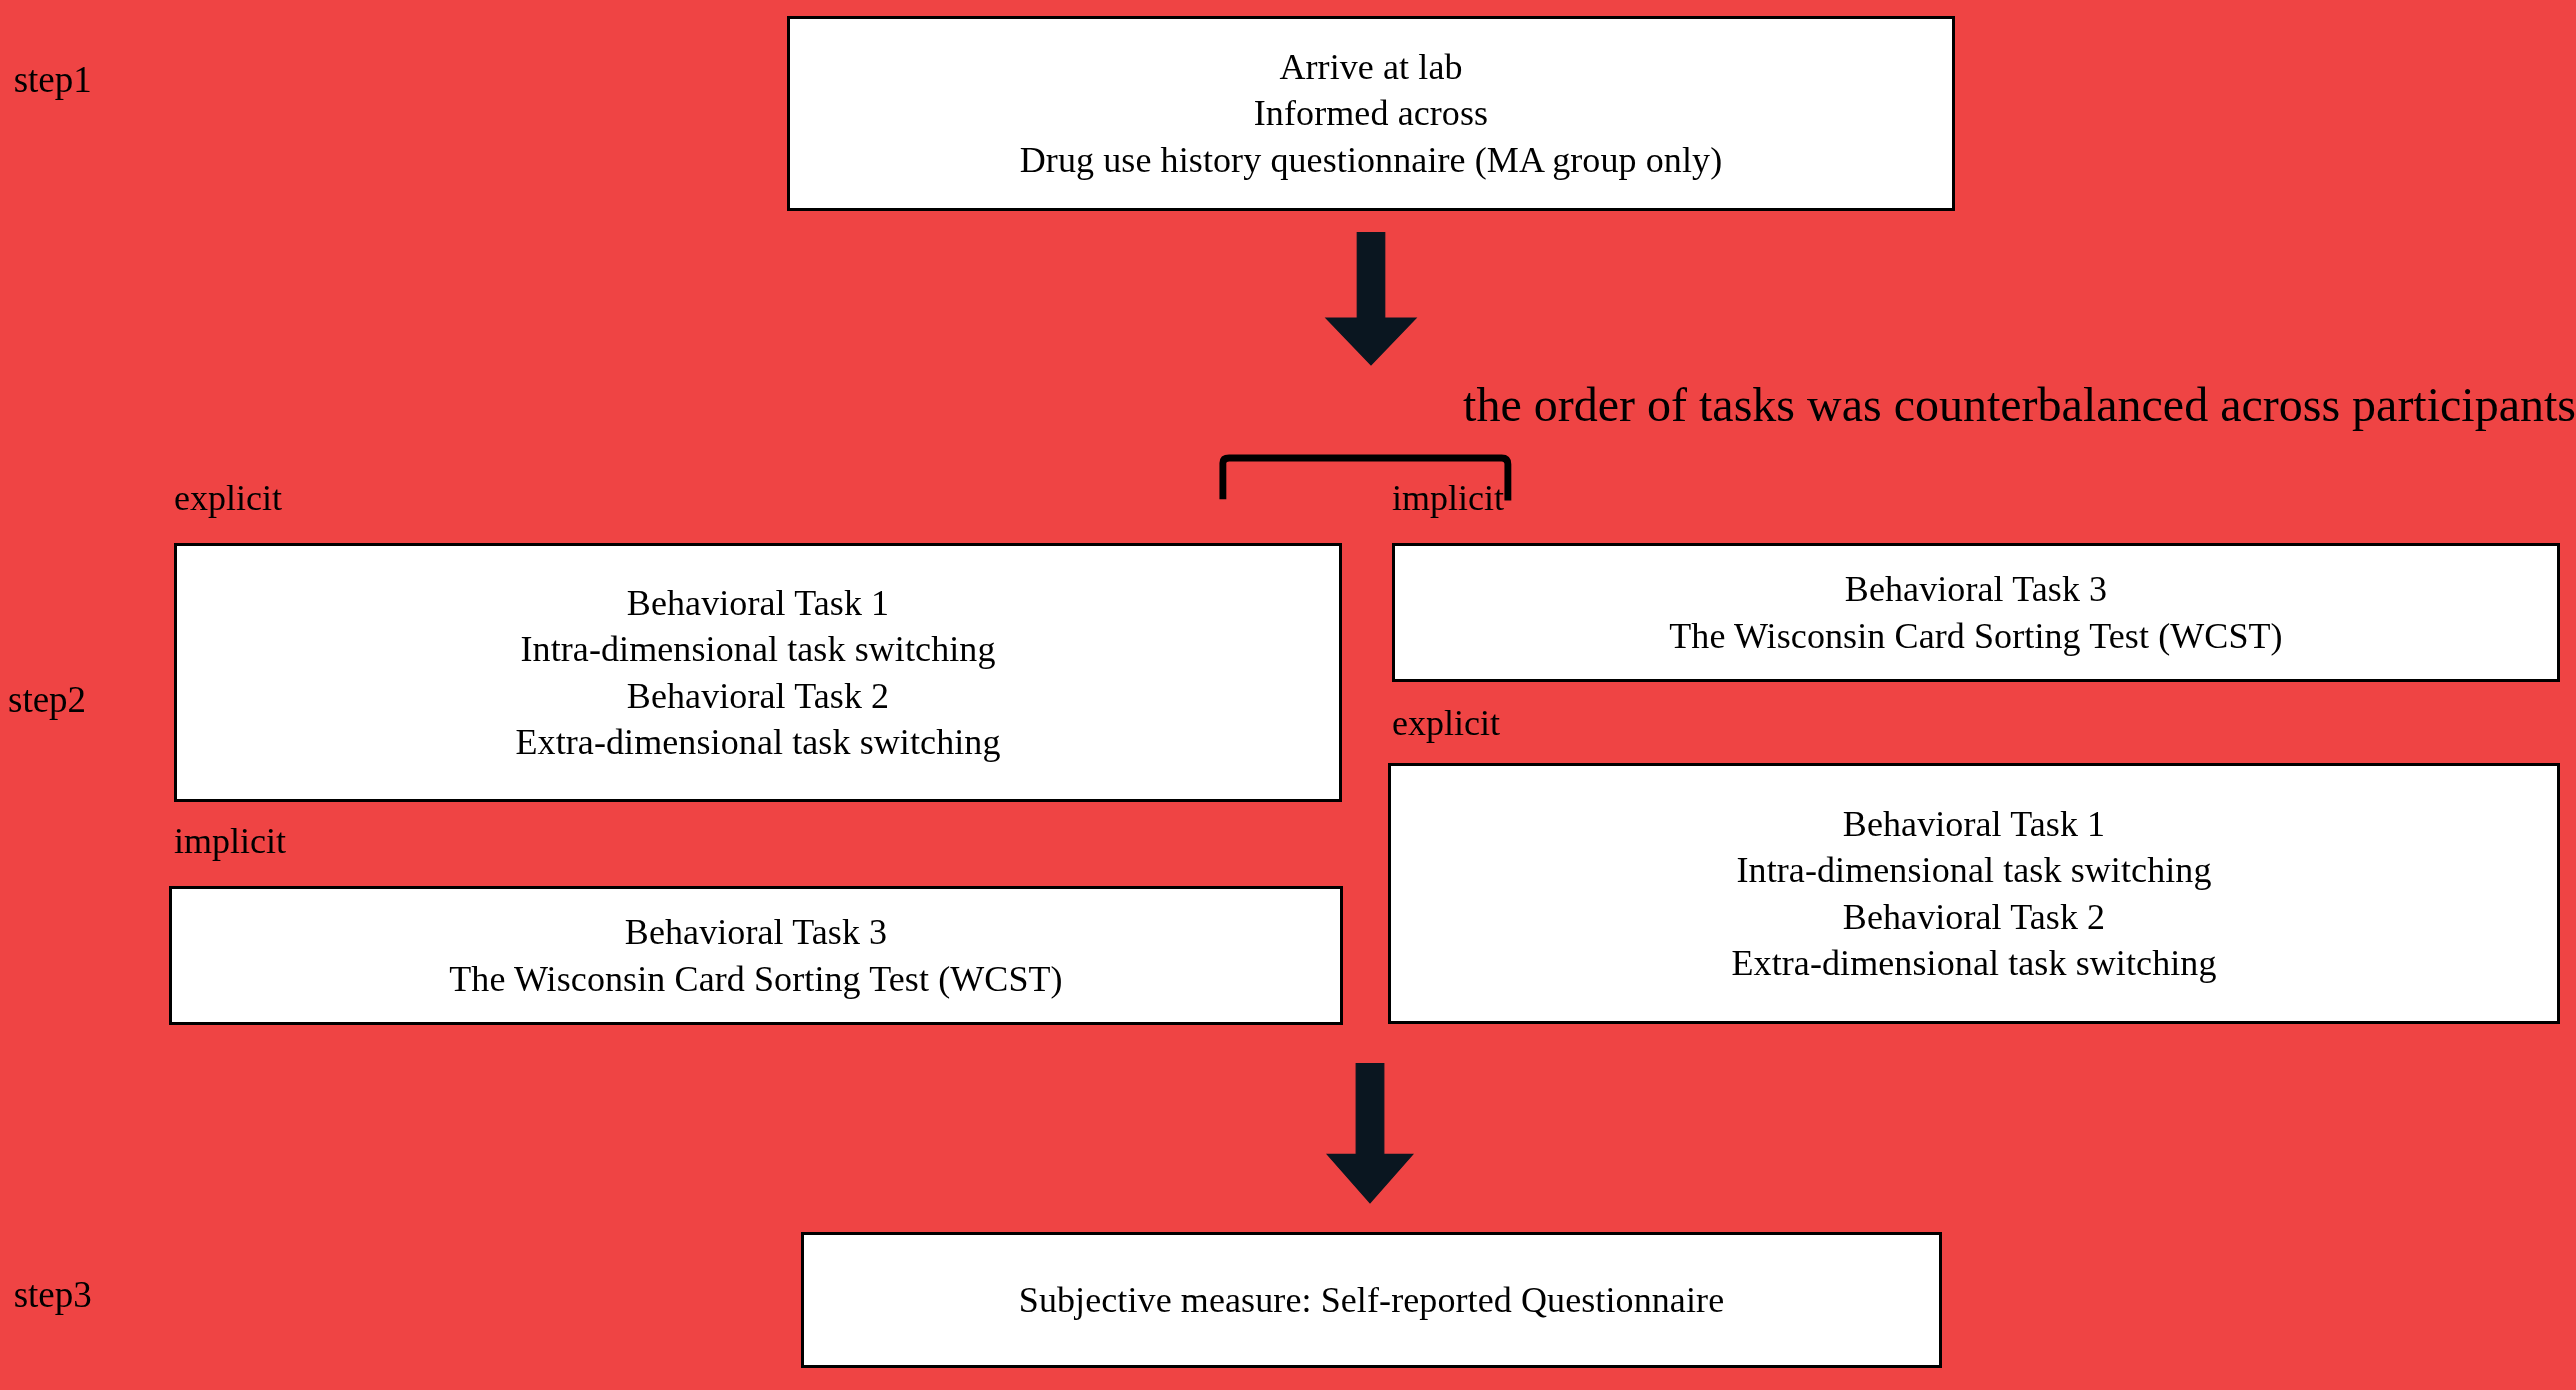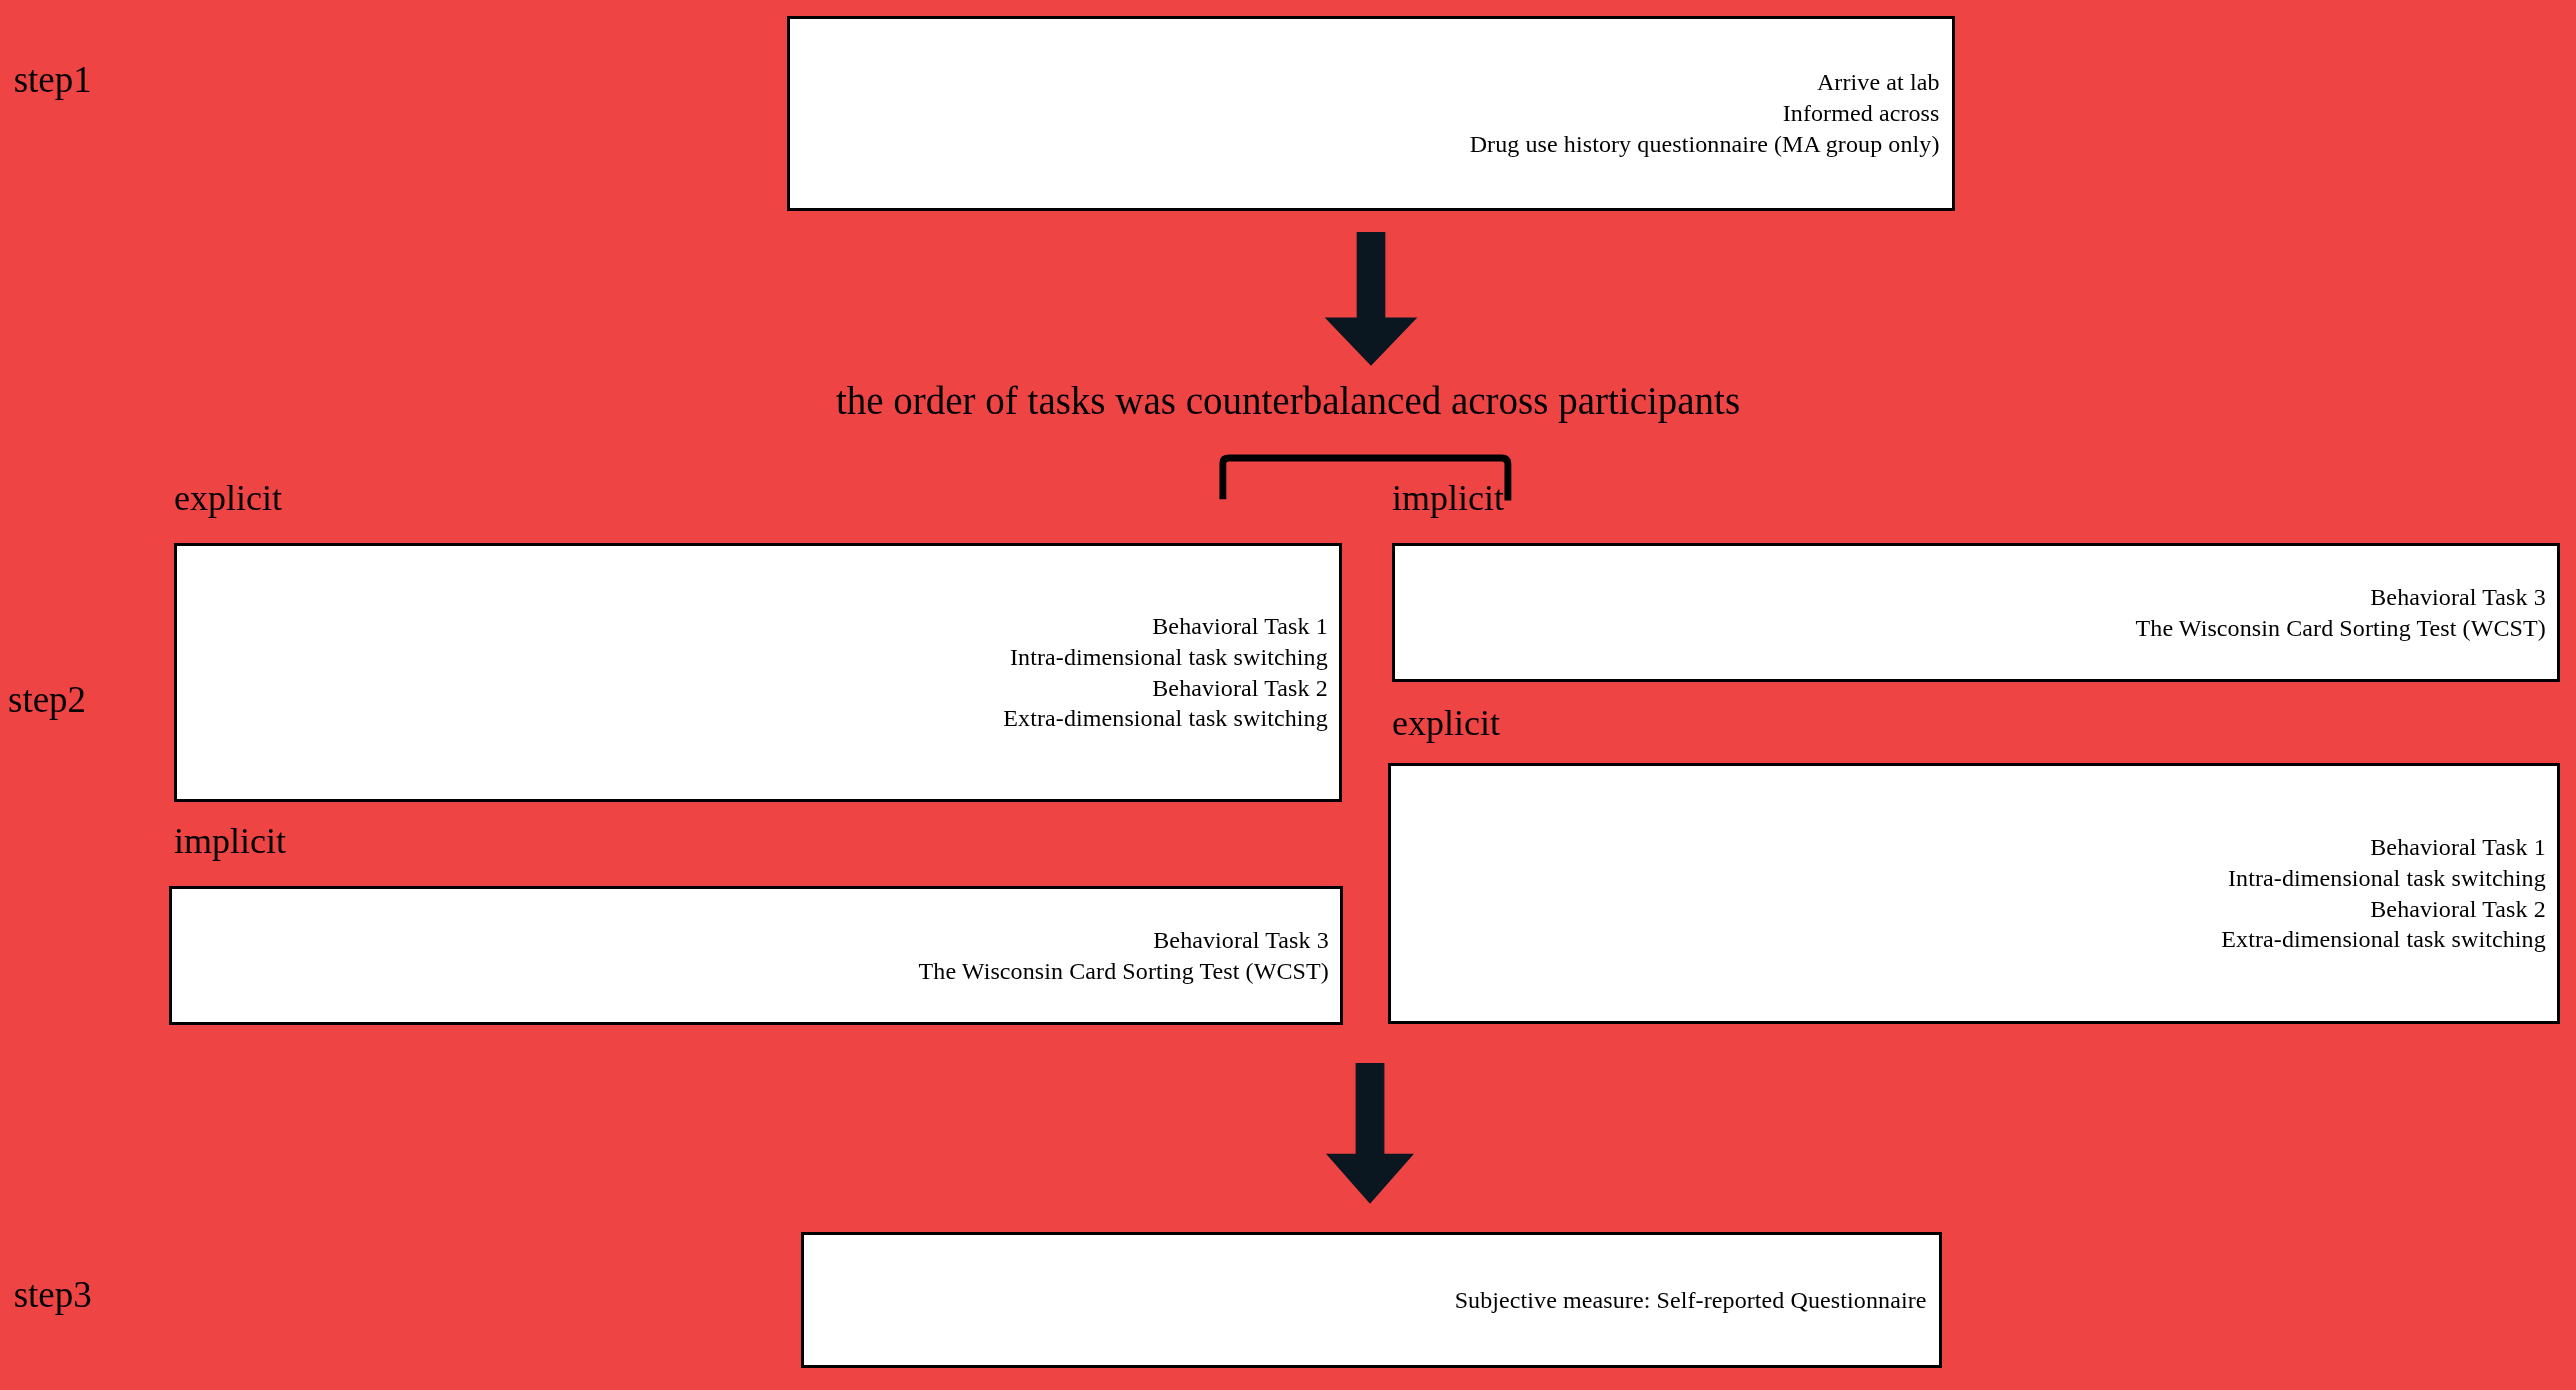--- a/index.html
+++ b/index.html
@@ -22,46 +22,46 @@
     border: 3.1px solid #000000;
     background: #ffffff;
     display: flex;
     flex-direction: column;
     align-items: center;
     justify-content: center;
   }
   .node-line {
     display: block;
     width: 100%;
-    text-align: right;
-    font-size: 24px;
+    text-align: center;
+    font-size: 36px;
     line-height: 1.28;
     white-space: nowrap;
     letter-spacing: 0.1px;
     font-family: Liberation Serif, serif;
   }
   .step-label {
     position: absolute;
     font-size: 37px;
     line-height: 1;
     white-space: nowrap;
   }
   .branch-label {
     position: absolute;
     font-size: 36px;
     line-height: 1;
     text-align: left;
     white-space: nowrap;
   }
   .caption {
     position: absolute;
-    font-size: 39px;
+    font-size: 48px;
     line-height: 1;
     white-space: nowrap;
-    text-align: center;
+    text-align: right;
   }
   .arrow-svg {
     position: absolute;
   }
   .bracket-svg {
     position: absolute;
   }
 </style>
 </head>
 <body>

